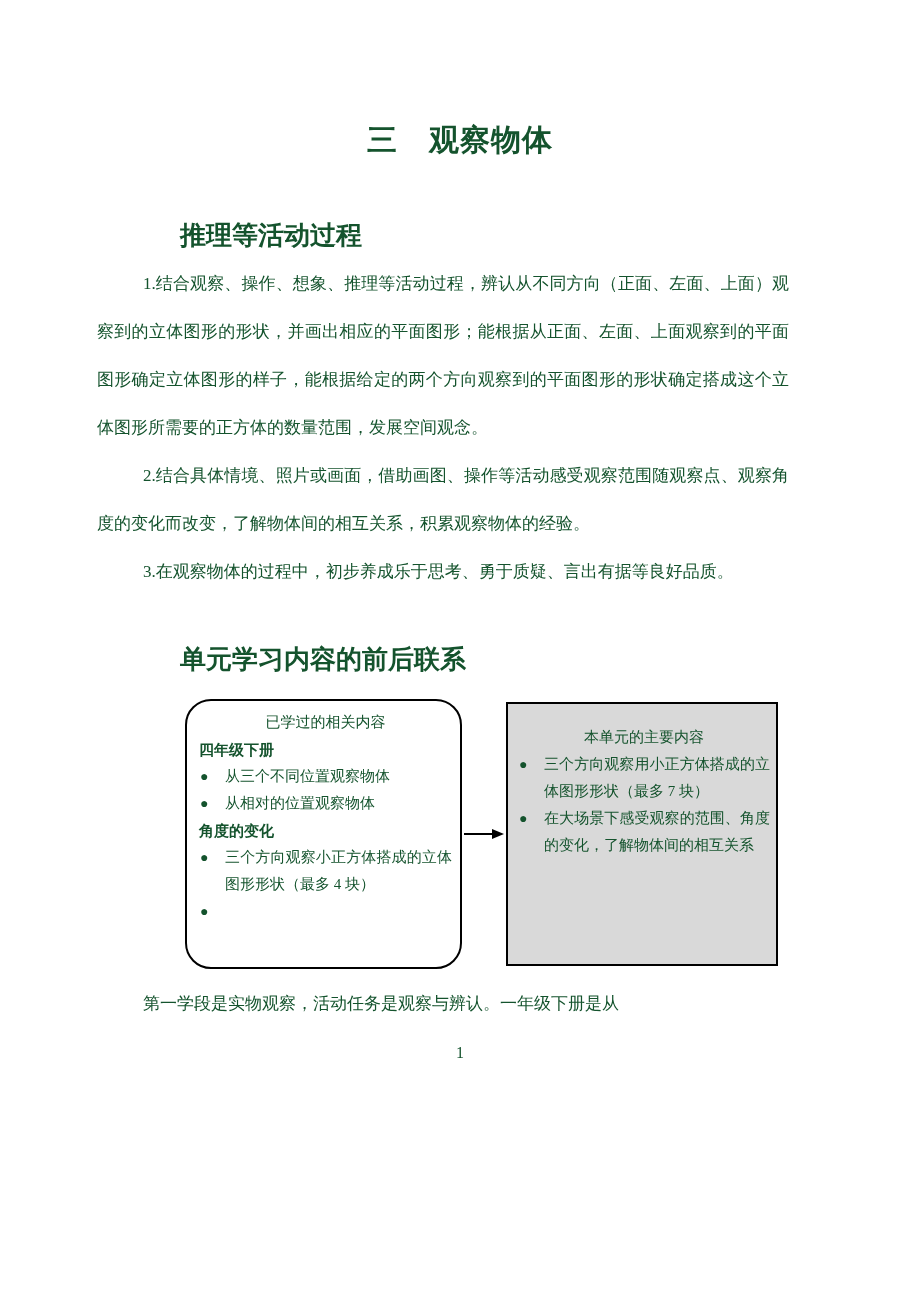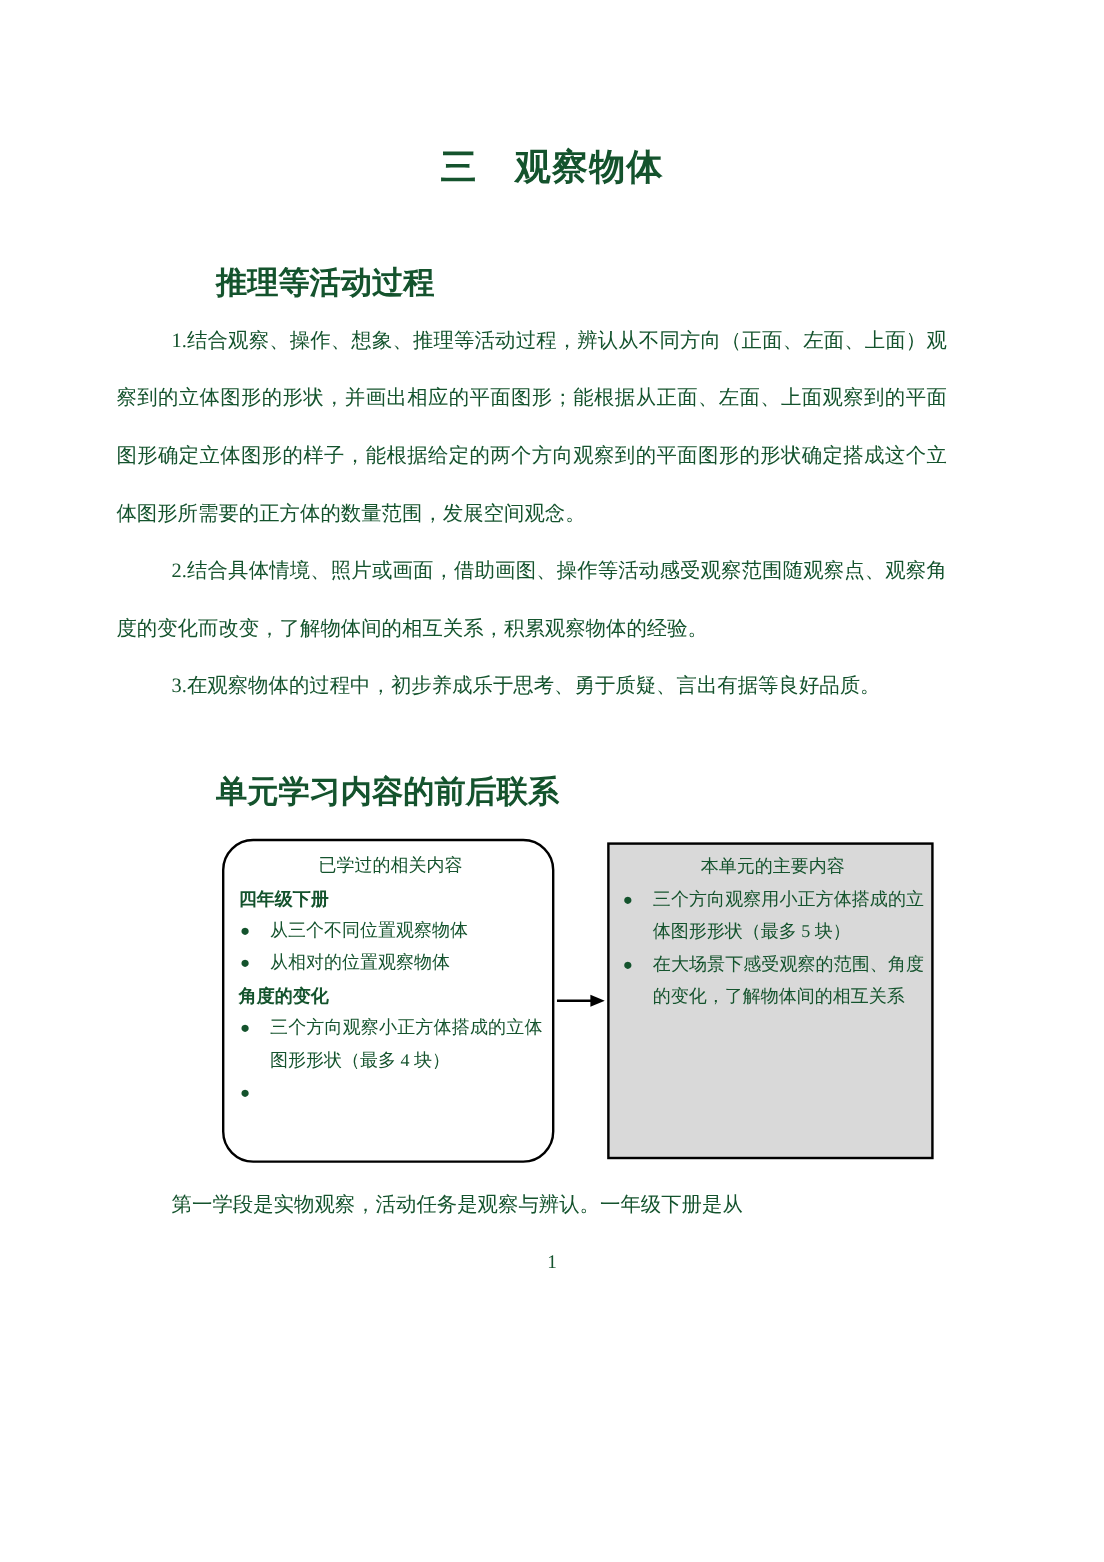--- a/index.html
+++ b/index.html
@@ -55,21 +55,21 @@
     width: 277px;
     height: 270px;
     background: #ffffff;
     padding: 8px 8px 0 12px;
     border-radius: 26px;
   }
   .box-right {
     width: 272px;
     height: 264px;
     margin-top: 3px;
-    padding: 6px 6px 0 10px;
+    padding: 20px 6px 0 10px;
   }
   .box-title { text-align: center; }
   .box-label {
     font-family: "Liberation Sans", "DejaVu Sans", sans-serif;
     font-weight: bold;
   }
   .bullet { position: relative; padding-left: 26px; text-align: justify; }
   .bullet .dot { position: absolute; left: 1px; top: 0; font-size: 14px; }
   .arrow-cell {
     width: 44px;
@@ -128,21 +128,21 @@
       <svg width="40" height="16" viewBox="0 0 40 16">
         <line x1="0" y1="8" x2="29" y2="8" stroke="#000000" stroke-width="2"></line>
         <polygon points="28,3 40,8 28,13" fill="#000000"></polygon>
       </svg>
     </div>
 
     <div class="box box-right" style="background:#d9d9d9;">
       <div class="box-title">本单元的主要内容</div>
       <div class="bullet">
         <span class="dot">●</span>
-        <span>三个方向观察用小正方体搭成的立体图形形状（最多 5 块）</span>
+        <span>三个方向观察用小正方体搭成的立体图形形状（最多 7 块）</span>
       </div>
       <div class="bullet">
         <span class="dot">●</span>
         <span>在大场景下感受观察的范围、角度的变化，了解物体间的相互关系</span>
       </div>
     </div>
 
   </div>
 
   <p class="body-par closing-par">第一学段是实物观察，活动任务是观察与辨认。一年级下册是从</p>

